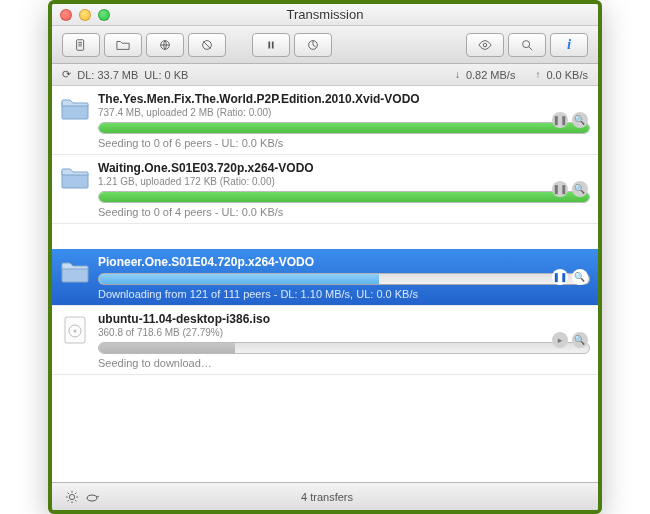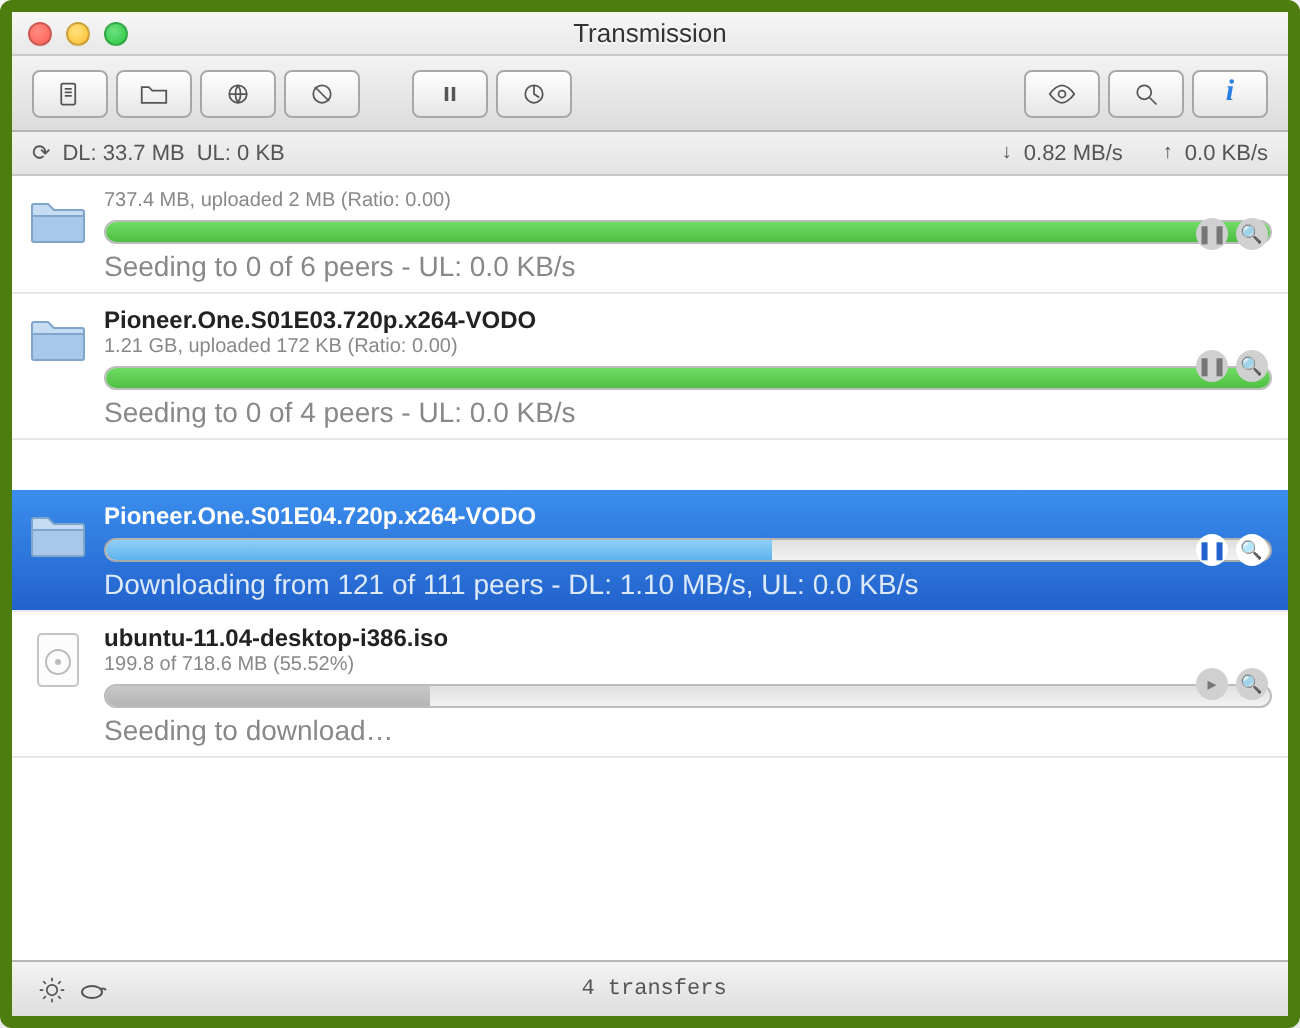--- a/index.html
+++ b/index.html
@@ -1,17 +1,17 @@
 <!DOCTYPE html>
 <html><head>
 <meta charset="utf-8">
 <style>
 * { margin: 0; padding: 0; box-sizing: border-box; }
 body { font-family: "Lucida Grande", "Helvetica Neue", Arial, sans-serif; font-size: 11px; background: #fff; }
-.window { width: 650px; height: 514px; background: #ededed; border: 6px solid #4d7c0f; border-radius: 6px; box-shadow: 0 8px 30px rgba(0,0,0,0.25); margin: 0 auto; overflow: hidden; display: flex; flex-direction: column; }
+.window { width: 554px; height: 514px; background: #ededed; border: 4px solid #4d7c0f; border-radius: 6px; box-shadow: 0 8px 30px rgba(0,0,0,0.25); margin: 0 auto; overflow: hidden; display: flex; flex-direction: column; }
 .titlebar { height: 22px; background: linear-gradient(#f7f7f7,#e8e8e8); border-bottom: 1px solid #c9c9c9; display: flex; align-items: center; padding: 0 8px; position: relative; }
 .traffic { display: flex; gap: 7px; position: absolute; left: 8px; }
 .dot { width: 12px; height: 12px; border-radius: 50%; border: 0.5px solid rgba(0,0,0,0.2); }
 .red { background: radial-gradient(circle at 40% 35%, #ff8b80, #ff5f57); }
 .yellow { background: radial-gradient(circle at 40% 35%, #ffe27d, #febc2e); }
 .green { background: radial-gradient(circle at 40% 35%, #6de081, #28c940); }
 .title { flex: 1; text-align: center; font-size: 13px; color: #333; text-shadow: 0 1px 0 #fff; }
 .toolbar { height: 38px; background: linear-gradient(#f3f3f3,#dcdcdc); border-bottom: 1px solid #b5b5b5; display: flex; align-items: center; padding: 0 10px; gap: 4px; }
 .tbtn { width: 38px; height: 24px; background: linear-gradient(#ffffff,#e6e6e6); border: 1px solid #a8a8a8; border-radius: 4px; box-shadow: 0 1px 0 #fff inset; display: flex; align-items: center; justify-content: center; color: #555; cursor: pointer; }
 .tbtn svg { width: 14px; height: 14px; }
@@ -28,25 +28,25 @@
 .content { flex: 1; min-width: 0; }
 .tname { font-size: 12px; font-weight: bold; color: #222; white-space: nowrap; overflow: hidden; text-overflow: ellipsis; }
 .row.selected .tname { color: #fff; }
 .sub { font-size: 10px; color: #888; margin-top: 1px; }
 .bar { height: 12px; background: linear-gradient(#e0e0e0,#f2f2f2); border: 1px solid #bcbcbc; border-radius: 7px; margin: 4px 0 3px 0; overflow: hidden; position: relative; }
 .row.selected .bar { border-color: rgba(0,0,0,0.25); }
 .fill { height: 100%; }
 .fill.green { background: linear-gradient(#6fdc63,#4fbf44); }
 .fill.blue { background: linear-gradient(#8fcff7,#5fb3ed); }
 .fill.gray { background: linear-gradient(#c7c7c7,#b5b5b5); }
-.status { font-size: 14px; color: #888; }
+.status { font-size: 11px; color: #888; }
 .actions { position: absolute; right: 10px; top: 50%; transform: translateY(-50%); display: flex; gap: 4px; }
 .abtn { width: 16px; height: 16px; border-radius: 50%; background: #d0d0d0; display: flex; align-items: center; justify-content: center; font-size: 9px; color: #777; cursor: pointer; }
 .row.selected .abtn { background: #fff; color: #2262cc; }
-.bottombar { height: 28px; background: linear-gradient(#f3f3f3,#dedede); border-top: 1px solid #b8b8b8; display: flex; align-items: center; padding: 0 10px; font-size: 11px; color: #555; font-family: Liberation Mono, monospace; }
+.bottombar { height: 28px; background: linear-gradient(#f3f3f3,#dedede); border-top: 1px solid #b8b8b8; display: flex; align-items: center; padding: 0 10px; font-size: 11px; color: #555; }
 .bottombar .label { flex: 1; text-align: center; }
 .gearbtn { width: 20px; height: 18px; display: flex; align-items: center; justify-content: center; color: #555; cursor: pointer; }
 </style>
 </head>
 <body>
 
 <div class="window">
   <div class="titlebar">
     <div class="traffic">
       <div class="dot red"></div>
@@ -123,40 +123,41 @@
 
   <div class="list" id="list">
       <div class="row">
         <div class="icon">
           <svg width="28" height="24" viewBox="0 0 28 24">
             <path d="M1 6h8l3 3h15v13a1 1 0 0 1-1 1H2a1 1 0 0 1-1-1z" fill="#a9c7e8" stroke="#7fa5cc"></path>
             <path d="M1 5a1 1 0 0 1 1-1h7l3 3h14a1 1 0 0 1 1 1v2H1z" fill="#c5dcf2" stroke="#7fa5cc"></path>
           </svg>
         </div>
         <div class="content">
+          <div class="tname">The.Yes.Men.Fix.The.World.P2P.Edition.2010.Xvid-VODO</div>
           <div class="sub">737.4 MB, uploaded 2 MB (Ratio: 0.00)</div>
           <div class="bar">
             <div class="fill green" style="width:100%"></div>
           </div>
           <div class="status">Seeding to 0 of 6 peers - UL: 0.0 KB/s</div>
         </div>
         <div class="actions">
           <div class="abtn">❚❚</div>
           <div class="abtn">🔍</div>
         </div>
       </div>
       <div class="row">
         <div class="icon">
           <svg width="28" height="24" viewBox="0 0 28 24">
             <path d="M1 6h8l3 3h15v13a1 1 0 0 1-1 1H2a1 1 0 0 1-1-1z" fill="#a9c7e8" stroke="#7fa5cc"></path>
             <path d="M1 5a1 1 0 0 1 1-1h7l3 3h14a1 1 0 0 1 1 1v2H1z" fill="#c5dcf2" stroke="#7fa5cc"></path>
           </svg>
         </div>
         <div class="content">
-          <div class="tname">Pioneer.One.S01E03.720p.x264-VODO</div>
+          <div class="tname">Waiting.One.S01E03.720p.x264-VODO</div>
           <div class="sub">1.21 GB, uploaded 172 KB (Ratio: 0.00)</div>
           <div class="bar">
             <div class="fill green" style="width:100%"></div>
           </div>
           <div class="status">Seeding to 0 of 4 peers - UL: 0.0 KB/s</div>
         </div>
         <div class="actions">
           <div class="abtn">❚❚</div>
           <div class="abtn">🔍</div>
         </div>
@@ -183,21 +184,21 @@
       <div class="row">
         <div class="icon">
           <svg width="24" height="28" viewBox="0 0 24 28">
             <rect x="2" y="1" width="20" height="26" rx="2" fill="#fcfcfc" stroke="#c4c4c4"></rect>
             <circle cx="12" cy="15" r="6" fill="none" stroke="#bbb"></circle>
             <circle cx="12" cy="15" r="1.5" fill="#bbb"></circle>
           </svg>
         </div>
         <div class="content">
           <div class="tname">ubuntu-11.04-desktop-i386.iso</div>
-          <div class="sub">199.8 of 718.6 MB (55.52%)</div>
+          <div class="sub">360.8 of 718.6 MB (27.79%)</div>
           <div class="bar">
             <div class="fill gray" style="width:27.79%"></div>
           </div>
           <div class="status">Seeding to download…</div>
         </div>
         <div class="actions">
           <div class="abtn">▸</div>
           <div class="abtn">🔍</div>
         </div>
       </div>

